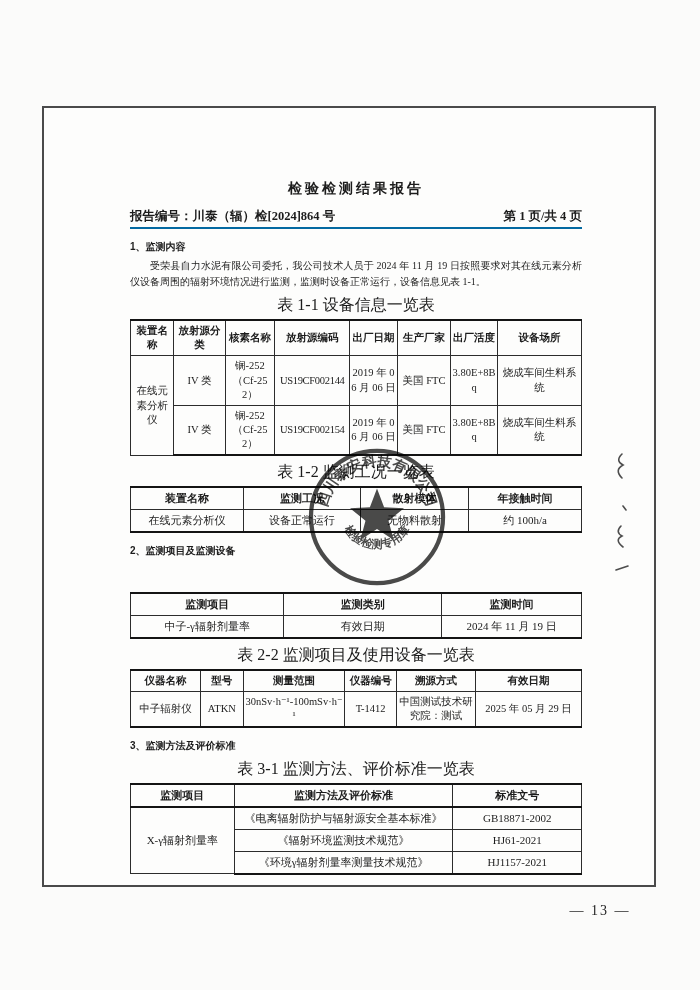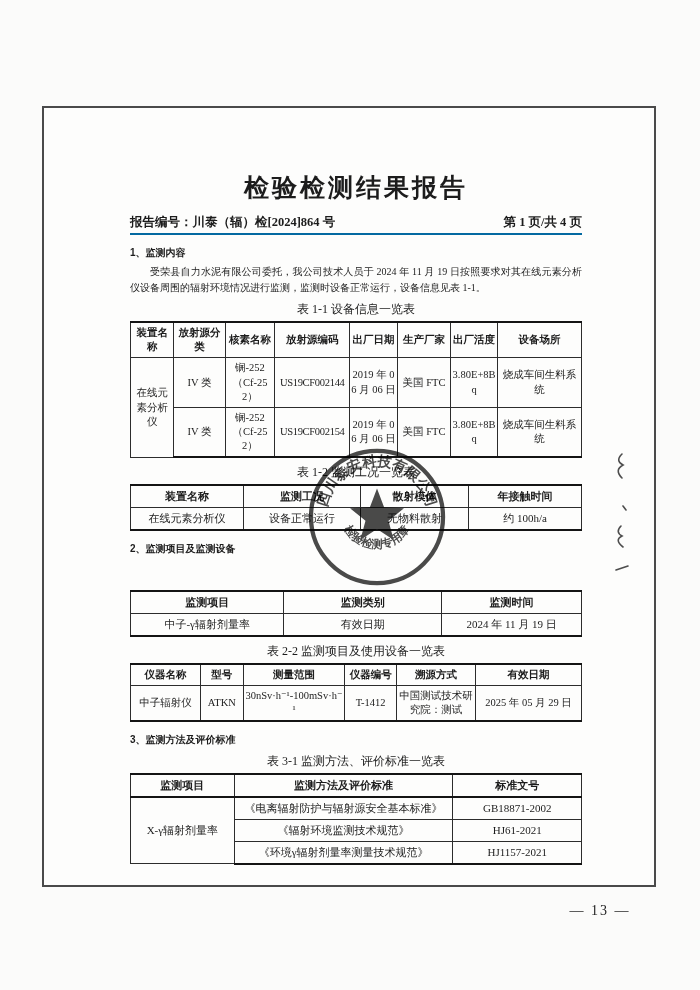--- a/index.html
+++ b/index.html
@@ -11,39 +11,39 @@
     overflow:hidden;
   }
   .frame{
     position:absolute;left:42px;top:106px;width:610px;height:777px;
     border:2px solid #4a4a4a;background:#fdfdfc;
   }
   .content{
     position:absolute;left:130px;top:163px;width:452px;
   }
   .doc-title{
-    text-align:center;font-size:25px;font-weight:bold;letter-spacing:3px;
+    text-align:center;font-size:14px;font-weight:bold;letter-spacing:3px;
     font-family:"Liberation Sans","DejaVu Sans",sans-serif;
-    margin:8px 0 10px 0;
+    margin:17px 0 10px 0;
   }
   .report-line{
     display:flex;justify-content:space-between;align-items:flex-end;
     font-size:12.5px;font-weight:bold;
     border-bottom:2px solid #0369a1;padding-bottom:2px;
   }
   .sec-heading{
     font-size:10px;font-weight:bold;margin:11px 0 4px 0;
     font-family:"Liberation Sans","DejaVu Sans",sans-serif;
   }
   .para{
     font-size:10px;line-height:1.55;text-indent:2em;text-align:justify;
     margin:4px 0 6px 0;
   }
   .tbl-caption{
-    text-align:center;font-size:12px;margin:6px 0 3px 0;
+    text-align:center;font-size:16px;margin:6px 0 3px 0;
   }
   table.tbl{
     border-collapse:collapse;width:100%;table-layout:fixed;
     font-size:10.5px;
     border-radius:6px;
   }
   table.tbl th,table.tbl td{
     border:1px solid #2c2c2c;text-align:center;vertical-align:middle;
     padding:3px 1px;line-height:1.35;word-break:break-all;
   }

